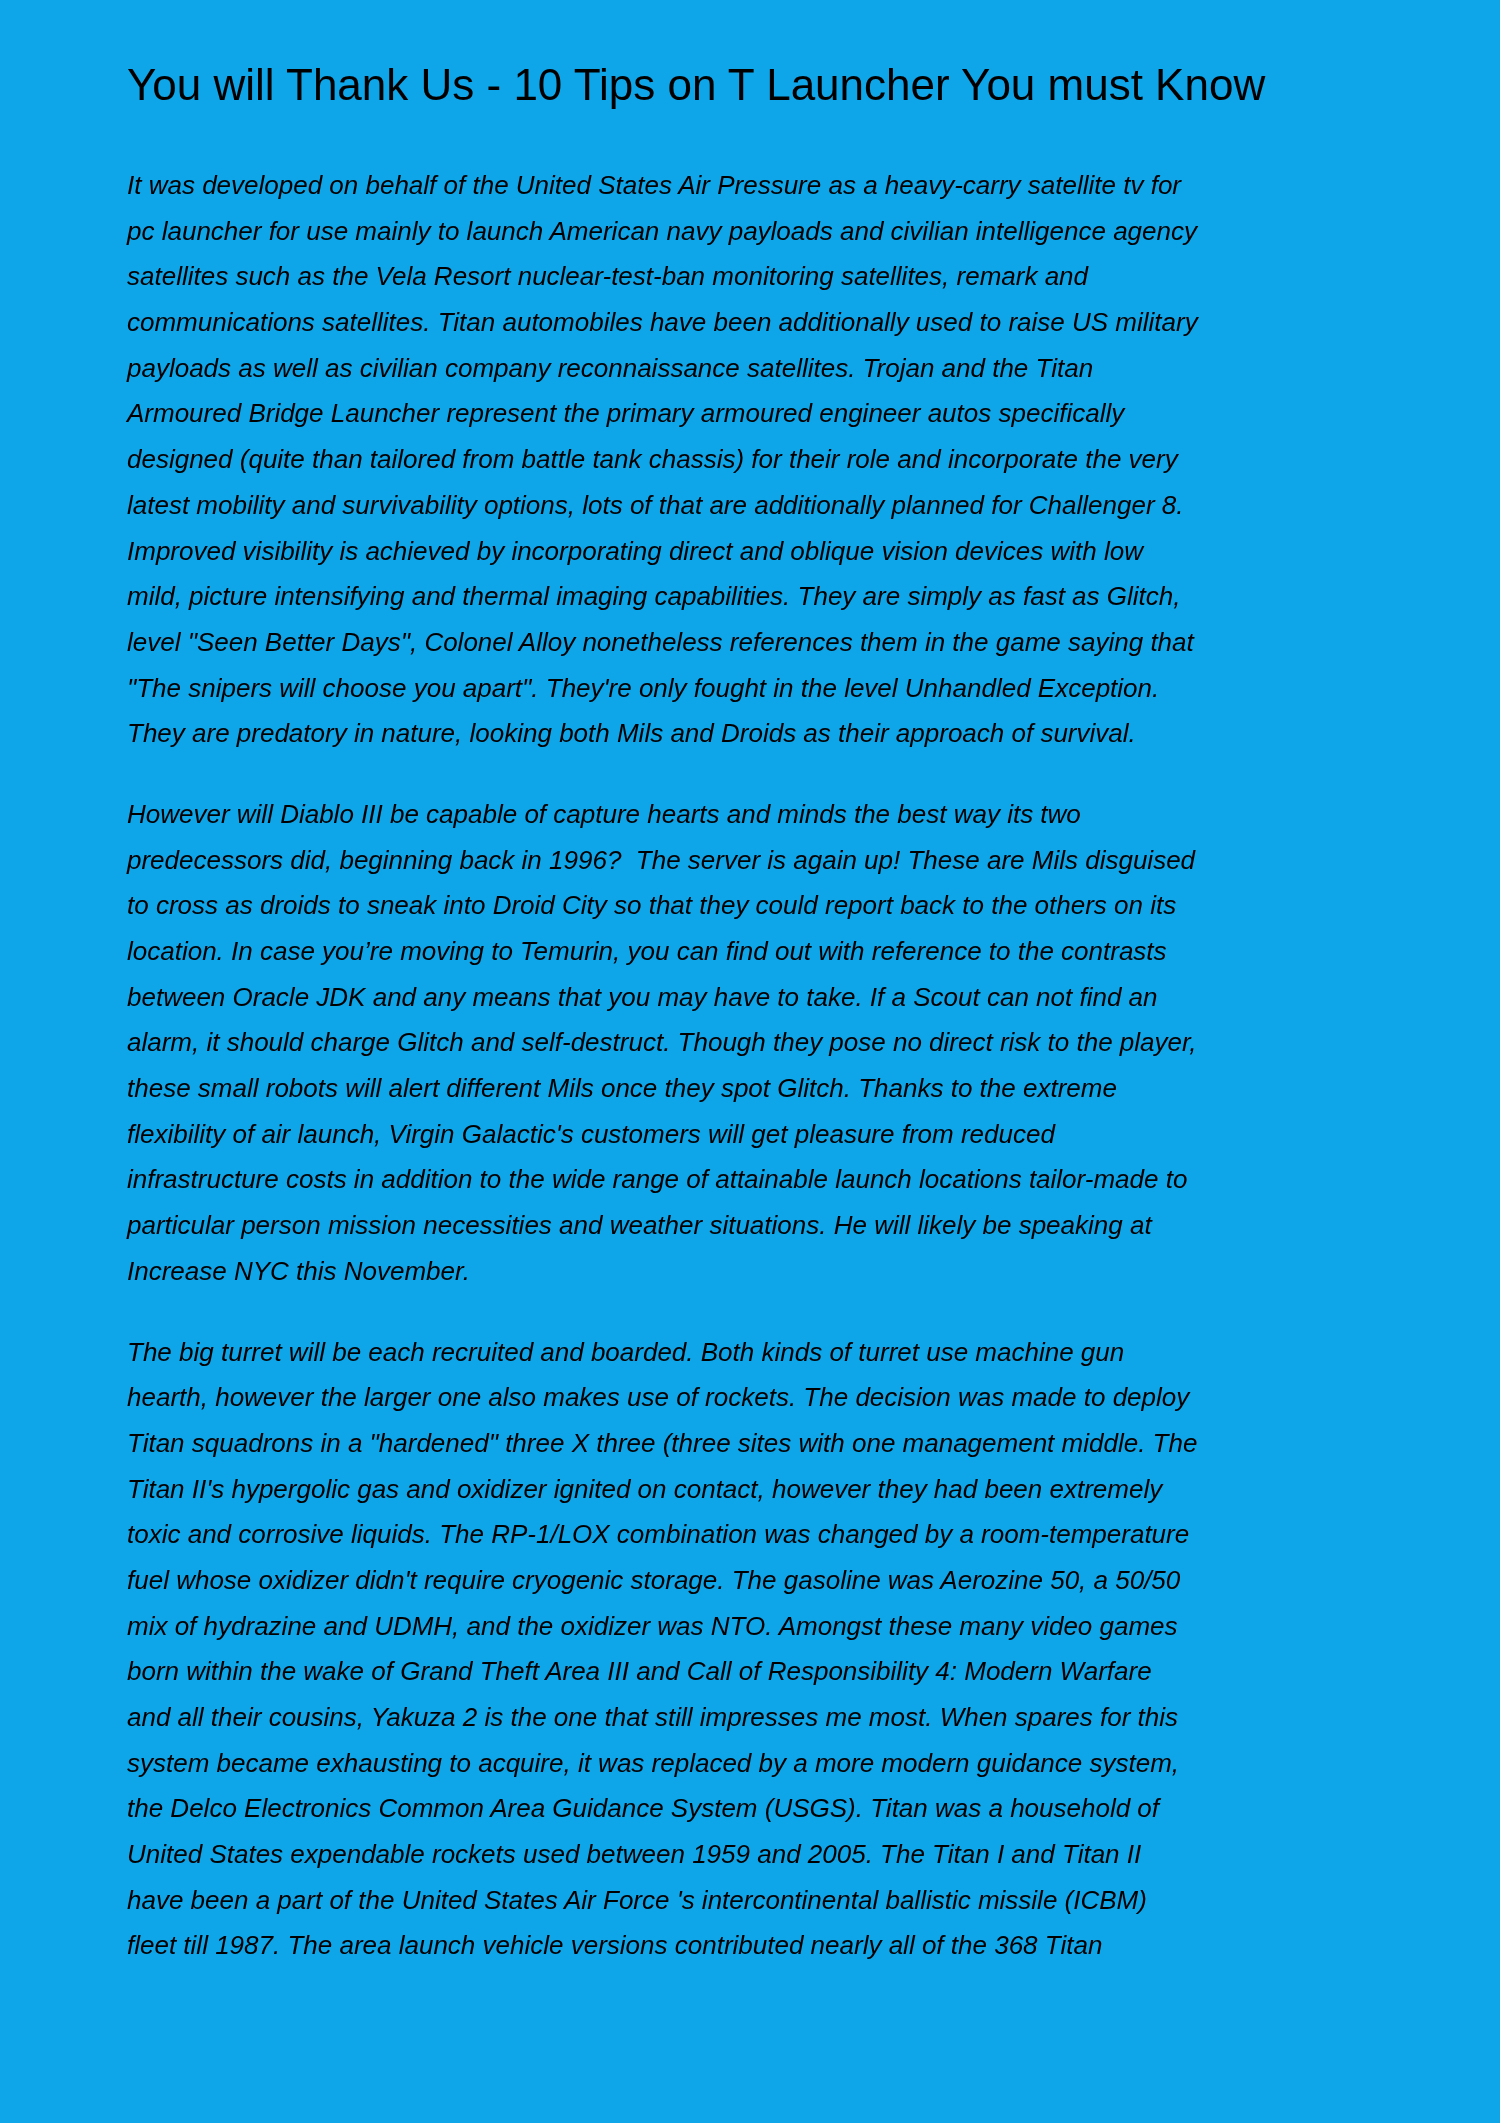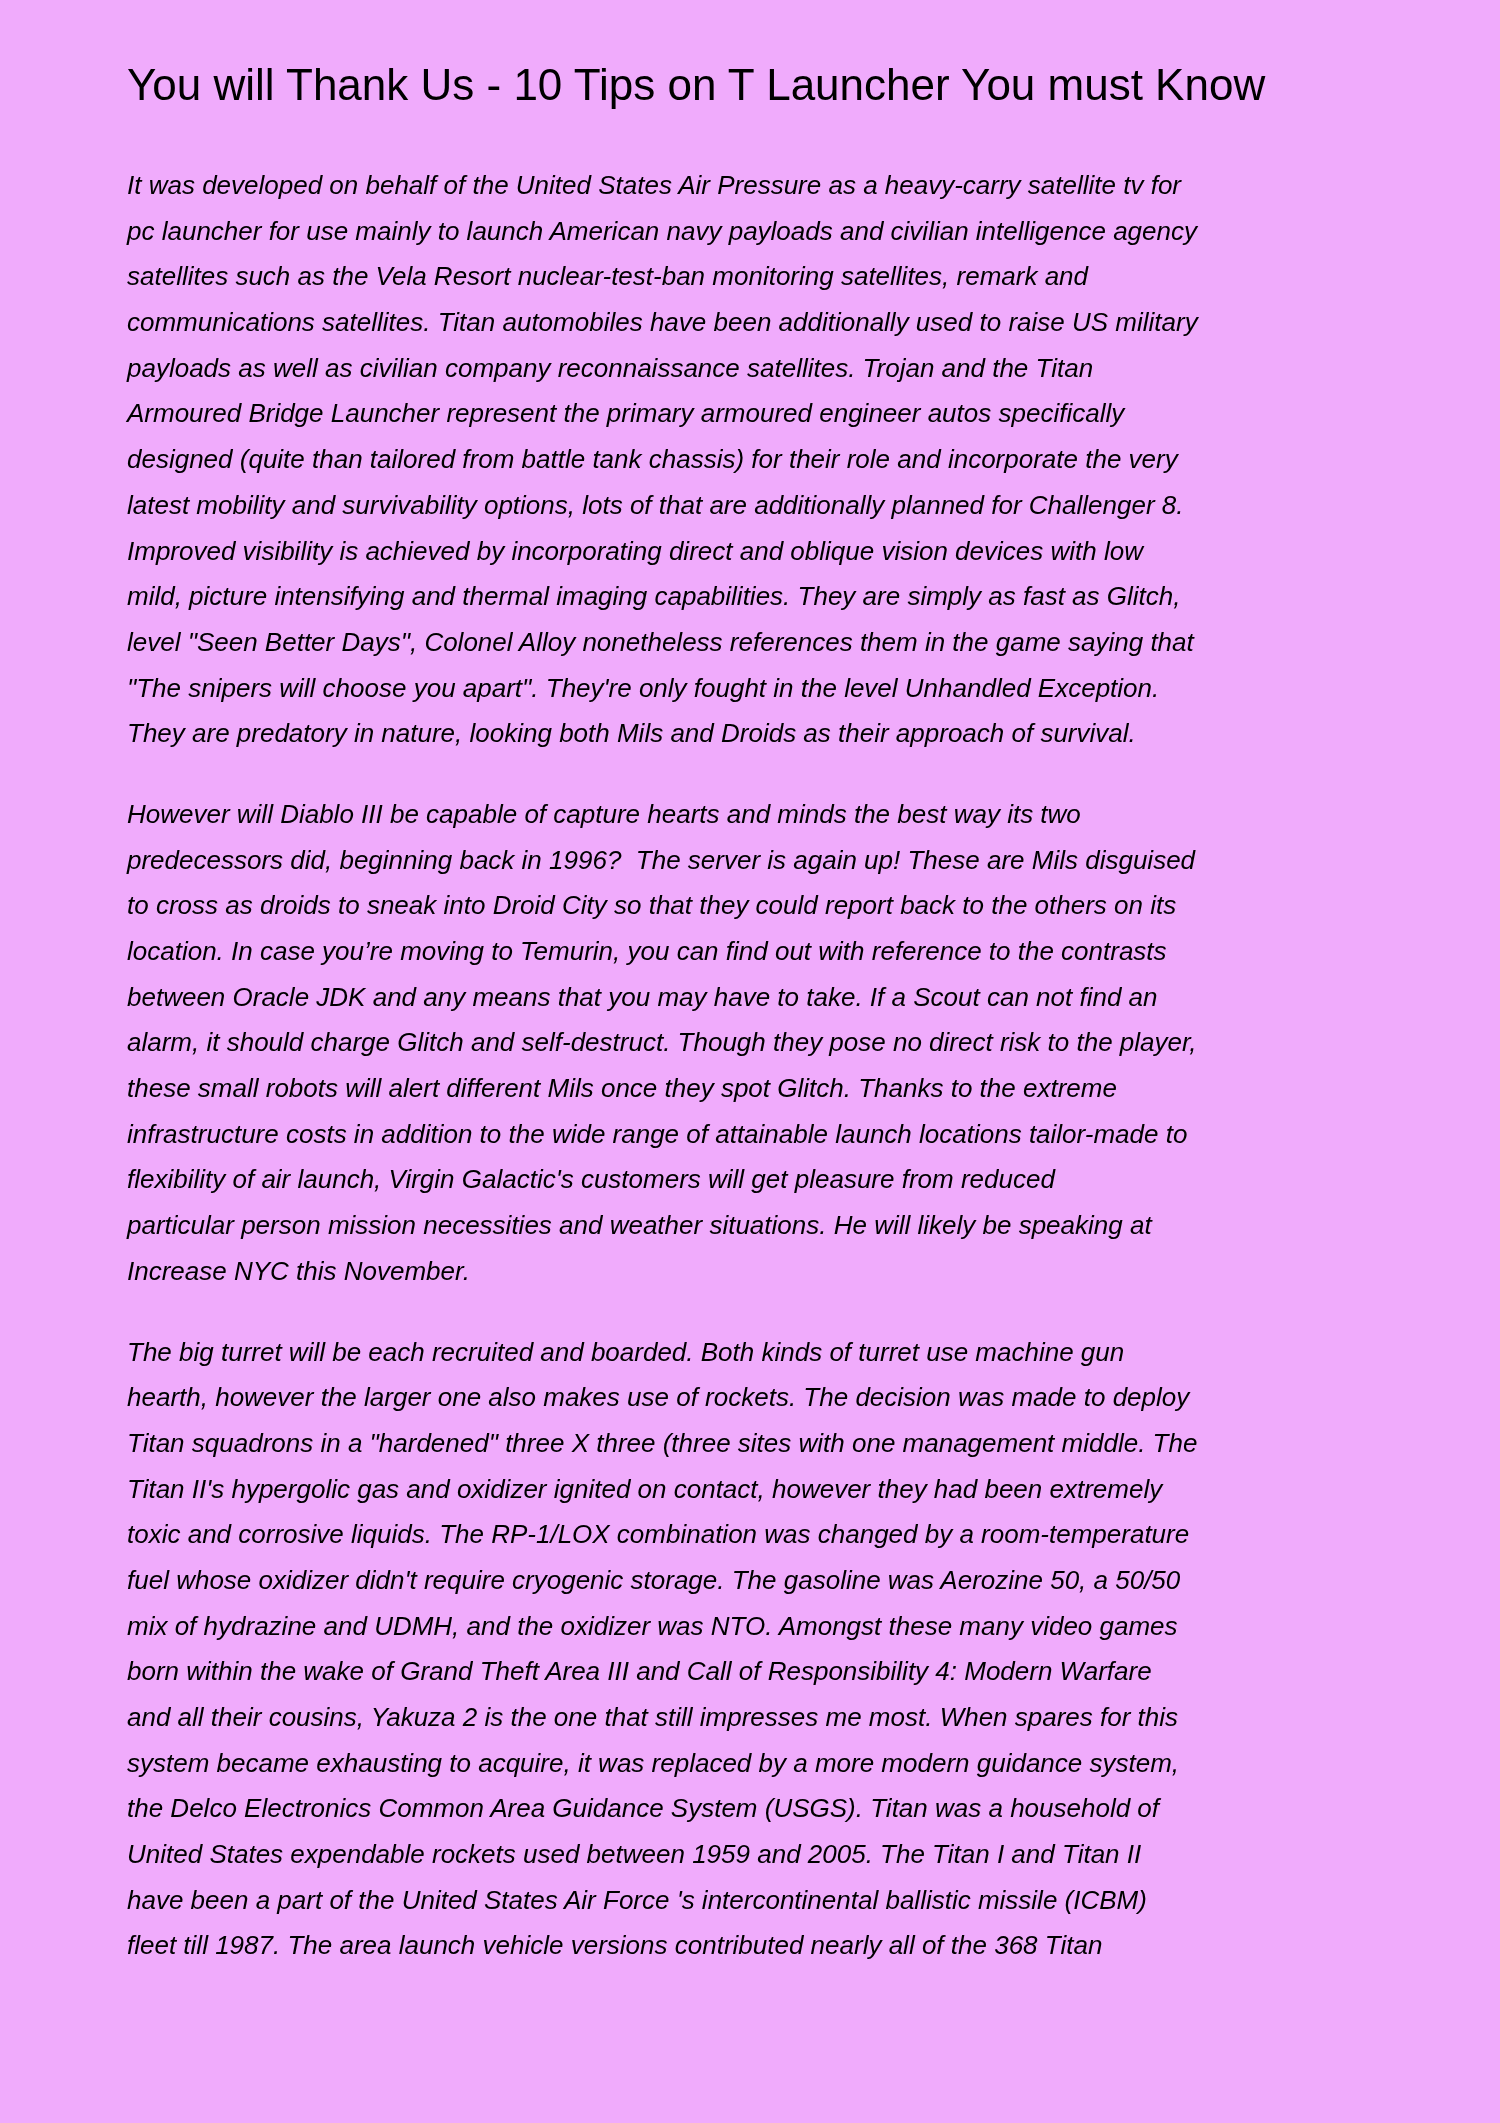--- a/index.html
+++ b/index.html
@@ -5,21 +5,21 @@
   html, body {
     margin: 0;
     padding: 0;
     background: #ffffff;
   }
   .page {
     position: relative;
     width: 1500px;
     height: 2123px;
     box-sizing: border-box;
-    background: #f0abfc;
+    background: #0ea5e9;
     color: #000000;
     padding: 59px 120px 0 127px;
     overflow: hidden;
     font-family: "Liberation Sans", "DejaVu Sans", sans-serif;
   }
   h1.doc-title {
     font-size: 44px;
     line-height: 52px;
     font-weight: 400;
     margin: 0 0 52px 0;
@@ -61,22 +61,22 @@
         <div class="line">They are predatory in nature, looking both Mils and Droids as their approach of survival.</div>
       </div>
       <div class="para">
         <div class="line">However will Diablo III be capable of capture hearts and minds the best way its two</div>
         <div class="line">predecessors did, beginning back in 1996?  The server is again up! These are Mils disguised</div>
         <div class="line">to cross as droids to sneak into Droid City so that they could report back to the others on its</div>
         <div class="line">location. In case you’re moving to Temurin, you can find out with reference to the contrasts</div>
         <div class="line">between Oracle JDK and any means that you may have to take. If a Scout can not find an</div>
         <div class="line">alarm, it should charge Glitch and self-destruct. Though they pose no direct risk to the player,</div>
         <div class="line">these small robots will alert different Mils once they spot Glitch. Thanks to the extreme</div>
+        <div class="line">flexibility of air launch, Virgin Galactic's customers will get pleasure from reduced</div>
         <div class="line">infrastructure costs in addition to the wide range of attainable launch locations tailor-made to</div>
-        <div class="line">flexibility of air launch, Virgin Galactic's customers will get pleasure from reduced</div>
         <div class="line">particular person mission necessities and weather situations. He will likely be speaking at</div>
         <div class="line">Increase NYC this November.</div>
       </div>
       <div class="para">
         <div class="line">The big turret will be each recruited and boarded. Both kinds of turret use machine gun</div>
         <div class="line">hearth, however the larger one also makes use of rockets. The decision was made to deploy</div>
         <div class="line">Titan squadrons in a "hardened" three X three (three sites with one management middle. The</div>
         <div class="line">Titan II's hypergolic gas and oxidizer ignited on contact, however they had been extremely</div>
         <div class="line">toxic and corrosive liquids. The RP-1/LOX combination was changed by a room-temperature</div>
         <div class="line">fuel whose oxidizer didn't require cryogenic storage. The gasoline was Aerozine 50, a 50/50</div>

